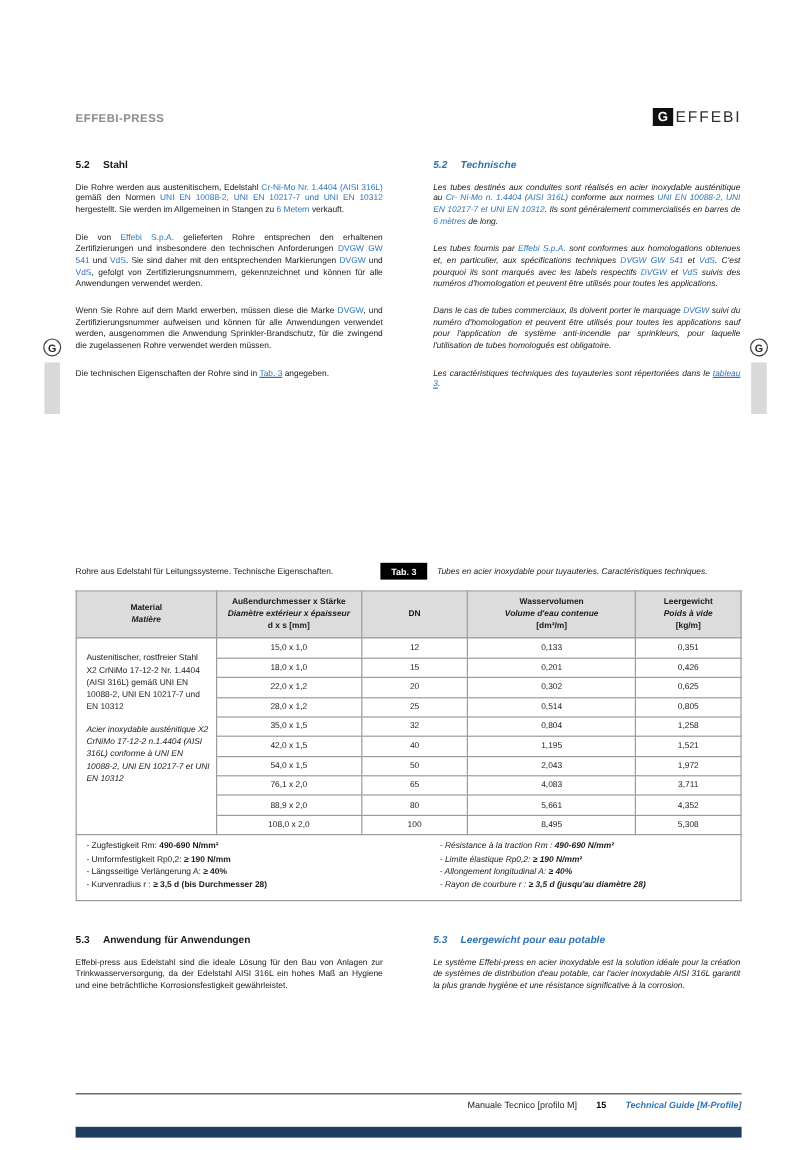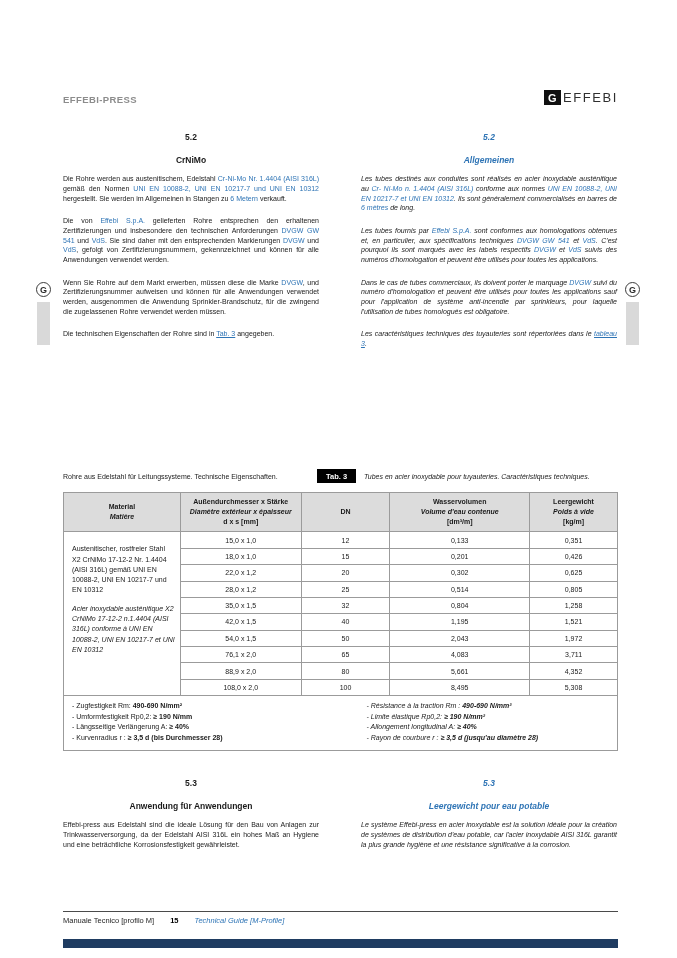--- a/index.html
+++ b/index.html
@@ -20,21 +20,21 @@
   .gmark { position:absolute; top:276px; width:16px; }
   .gmark-l { left:36px; } .gmark-r { left:625px; }
   .gcircle { width:15px; height:15px; border:1.5px solid #3c3c3c; border-radius:50%;
              display:flex; align-items:center; justify-content:center;
              font-size:9px; font-weight:bold; color:#2b2b2b; background:#fff; }
   .gbar { margin-top:5px; margin-left:1px; width:13px; height:43px; background:#d9d9d9; }
   
   .col { position:absolute; width:256px; font-size:7px; line-height:1.38; text-align:justify; }
   .col-de { left:63px; top:126px; }
   .col-fr { left:361px; top:126px; font-style:italic; }
-  .h2 { display:flex; gap:11px; font-size:8.5px; font-weight:bold; margin-bottom:8px; text-align:center;flex-direction:column; }
+  .h2 { display:flex; gap:11px; font-size:8.5px; font-weight:bold; margin-bottom:8px; text-align:right; }
   .h2.blue { color:#2e74b5; }
   .col p, .sec p { margin-bottom:13px; }
   .seg-link { color:#2e74b5; }
   .seg-linku { color:#2e74b5; text-decoration:underline; }
   
   .tabrow { position:absolute; left:63px; top:463px; width:555px; display:flex; align-items:center; }
   .cap-de { flex:1; font-size:7px; }
   .tab-badge { background:#000; color:#fff; font-weight:bold; font-size:7.5px;
                padding:2.5px 9px; white-space:nowrap; }
   .cap-fr { flex:1; font-size:7px; font-style:italic; padding-left:8px; }
@@ -51,24 +51,24 @@
   .notes .nd { width:50%; padding-left:8px; }
   .notes .nf { width:50%; padding-left:26px; font-style:italic; }
   .nv { font-weight:bold; }
   
   .sec { position:absolute; width:256px; font-size:7px; line-height:1.38; text-align:justify; }
   .s53-de { left:63px; top:772px; }
   .s53-fr { left:361px; top:772px; font-style:italic; }
   
   .footrule { position:absolute; left:63px; top:905px; width:555px; border-top:1px solid #4a4a4a; }
   .footer { position:absolute; left:63px; top:910px; width:555px; display:flex;
-            justify-content:flex-start; align-items:baseline; gap:16px; font-size:7.5px; }
+            justify-content:flex-end; align-items:baseline; gap:16px; font-size:7.5px; }
   .f-left { color:#1f1f1f; }
   .f-page { font-weight:bold; color:#000; }
-  .f-right { color:#2e74b5; font-style:italic; }
+  .f-right { color:#2e74b5; font-style:italic;font-weight:bold; }
   .navybar { position:absolute; left:63px; top:933px; width:555px; height:9px; background:#1f3c61; }
 </style>
 </head>
 <body>
 
 <div class="page">
 
   <div class="brand">EFFEBI-PRESS</div>
   <div class="logo">
     <div class="logo-box">G</div>
@@ -80,32 +80,32 @@
     <div class="gbar"></div>
   </div>
   <div class="gmark gmark-r">
     <div class="gcircle">G</div>
     <div class="gbar"></div>
   </div>
 
   <div class="col col-de">
     <div class="h2">
       <span>5.2</span>
-      <span>CrNiMo</span>
+      <span>Stahl</span>
     </div>
     <p><span>Die Rohre werden aus austenitischem, Edelstahl </span><span class="seg-link">Cr-Ni-Mo Nr. 1.4404 (AISI 316L)</span><span> gemäß den Normen </span><span class="seg-link">UNI EN 10088-2, UNI EN 10217-7 und UNI EN 10312</span><span> hergestellt. Sie werden im Allgemeinen in Stangen zu </span><span class="seg-link">6 Metern</span><span> verkauft.</span></p>
     <p><span>Die von </span><span class="seg-link">Effebi S.p.A.</span><span> gelieferten Rohre entsprechen den erhaltenen Zertifizierungen und insbesondere den technischen Anforderungen </span><span class="seg-link">DVGW GW 541</span><span> und </span><span class="seg-link">VdS</span><span>. Sie sind daher mit den entsprechenden Markierungen </span><span class="seg-link">DVGW</span><span> und </span><span class="seg-link">VdS</span><span>, gefolgt von Zertifizierungsnummern, gekennzeichnet und können für alle Anwendungen verwendet werden.</span></p>
     <p><span>Wenn Sie Rohre auf dem Markt erwerben, müssen diese die Marke </span><span class="seg-link">DVGW</span><span>, und Zertifizierungsnummer aufweisen und können für alle Anwendungen verwendet werden, ausgenommen die Anwendung Sprinkler-Brandschutz, für die zwingend die zugelassenen Rohre verwendet werden müssen.</span></p>
     <p><span>Die technischen Eigenschaften der Rohre sind in </span><span class="seg-linku">Tab. 3</span><span> angegeben.</span></p>
   </div>
 
   <div class="col col-fr">
     <div class="h2 blue">
       <span>5.2</span>
-      <span>Allgemeinen</span>
+      <span>Technische</span>
     </div>
     <p><span>Les tubes destinés aux conduites sont réalisés en acier inoxydable austénitique au </span><span class="seg-link">Cr- Ni-Mo n. 1.4404 (AISI 316L)</span><span> conforme aux normes </span><span class="seg-link">UNI EN 10088-2, UNI EN 10217-7 et UNI EN 10312</span><span>. Ils sont généralement commercialisés en barres de </span><span class="seg-link">6 mètres</span><span> de long.</span></p>
     <p><span>Les tubes fournis par </span><span class="seg-link">Effebi S.p.A.</span><span> sont conformes aux homologations obtenues et, en particulier, aux spécifications techniques </span><span class="seg-link">DVGW GW 541</span><span> et </span><span class="seg-link">VdS</span><span>. C'est pourquoi ils sont marqués avec les labels respectifs </span><span class="seg-link">DVGW</span><span> et </span><span class="seg-link">VdS</span><span> suivis des numéros d'homologation et peuvent être utilisés pour toutes les applications.</span></p>
     <p><span>Dans le cas de tubes commerciaux, ils doivent porter le marquage </span><span class="seg-link">DVGW</span><span> suivi du numéro d'homologation et peuvent être utilisés pour toutes les applications sauf pour l'application de système anti-incendie par sprinkleurs, pour laquelle l'utilisation de tubes homologués  est obligatoire.</span></p>
     <p><span>Les caractéristiques techniques des tuyauteries sont répertoriées dans le </span><span class="seg-linku">tableau 3</span><span>.</span></p>
   </div>
 
   <div class="tabrow">
     <div class="cap-de">Rohre aus Edelstahl für Leitungssysteme. Technische Eigenschaften.</div>
     <div class="tab-badge">Tab. 3</div>

